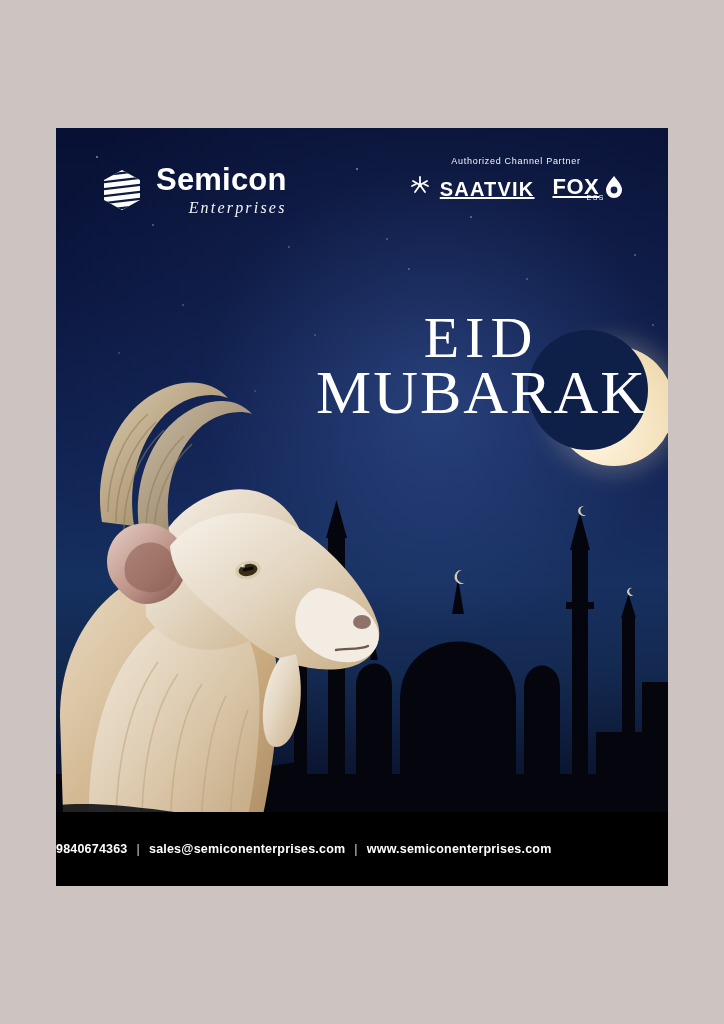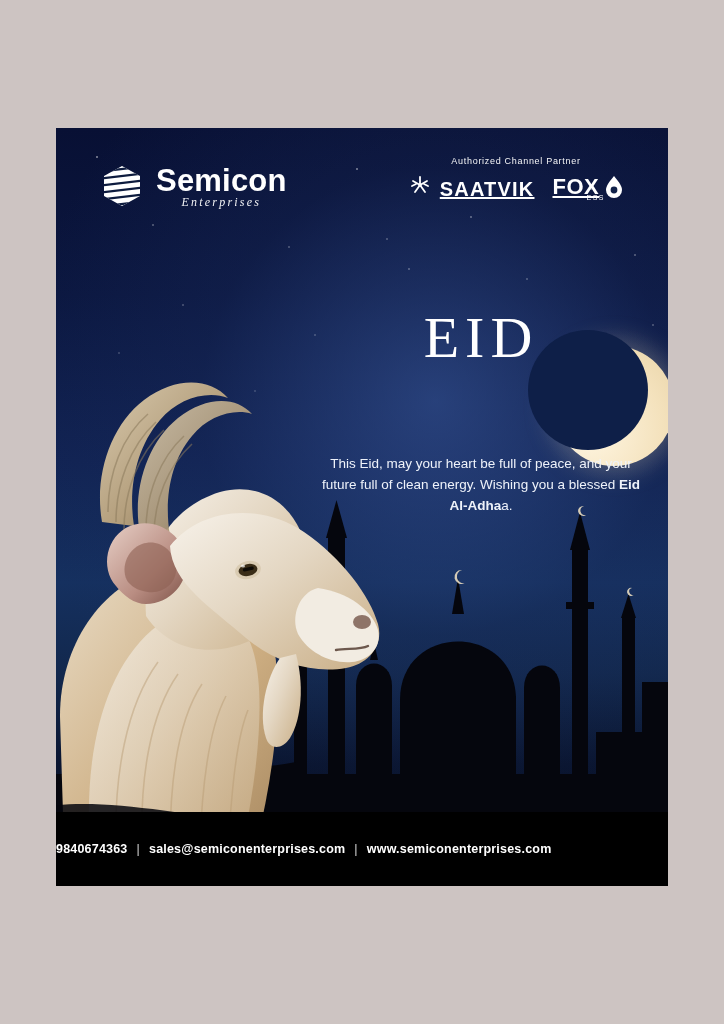--- a/index.html
+++ b/index.html
@@ -108,25 +108,26 @@
   .brand-mark {
     width: 44px; height: 44px;
   }
   .brand-text { color: #fff; line-height: 1; }
   .brand-name {
     font-size: 31px;
     font-weight: bold;
     letter-spacing: .2px;
   }
   .brand-sub {
-    font-size: 12px;
+    font-size: 16px;
     letter-spacing: 2.2px;
+    margin-top: 5px;
     font-family: "Liberation Serif", serif;
     font-style: italic;
-    text-align: center;
+    text-align: right;
     opacity: .95;
   }
 
   .partners {
     position: absolute;
     right: 22px;
     top: 28px;
     text-align: center;
     color: #fff;
     width: 260px;
@@ -344,25 +345,23 @@
               <path d="M11 2 C16 8 19 12 19 16 A8 8 0 0 1 3 16 C3 12 6 8 11 2 Z" fill="#ffffff"></path>
               <circle cx="11" cy="16" r="3.4" fill="#11224a"></circle>
             </svg>
           </span>
         </div>
       </div>
     </div>
 
     <div class="eid-title">
       <div class="eid-line1">EID</div>
-    </div>
-
-    <div class="eid-msg">
-      <span>This Eid, may your heart be full of peace, and your future full of clean energy. Wishing you a blessed </span><b>Eid Al-Adha</b><span>a.</span>
-    </div>
+      <div class="eid-line2">MUBARAK</div>
+    </div>
+
 
     <div class="mosque">
       <svg width="612" height="340" viewBox="0 0 612 340" preserveAspectRatio="none">
         <g fill="#05060d">
 
           <rect x="238" y="150" width="13" height="190"></rect>
           <path d="M244.5 128 L252 152 L237 152 Z"></path>
 
           <rect x="272" y="60" width="17" height="280"></rect>
           <path d="M280.5 26 L291 64 L270 64 Z"></path>

